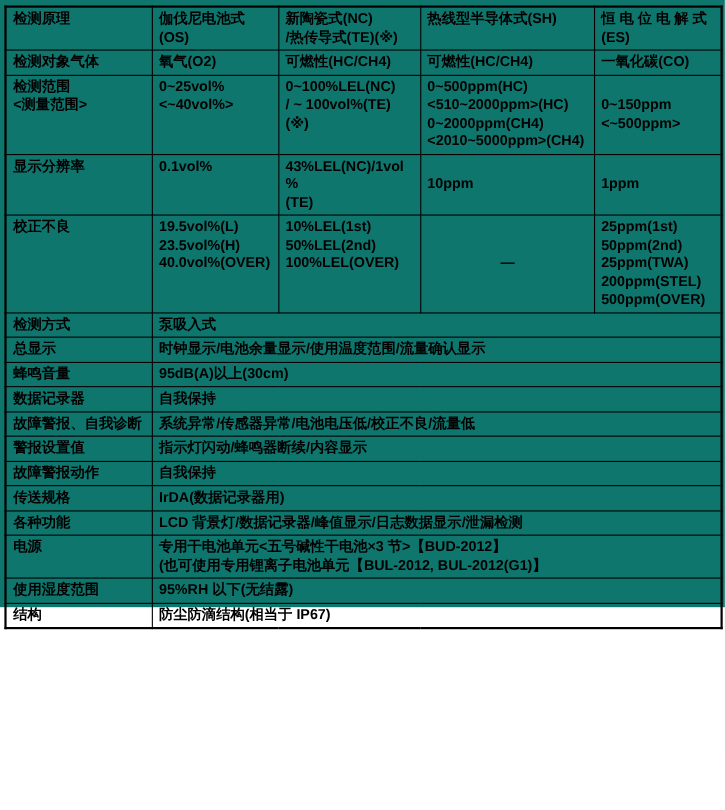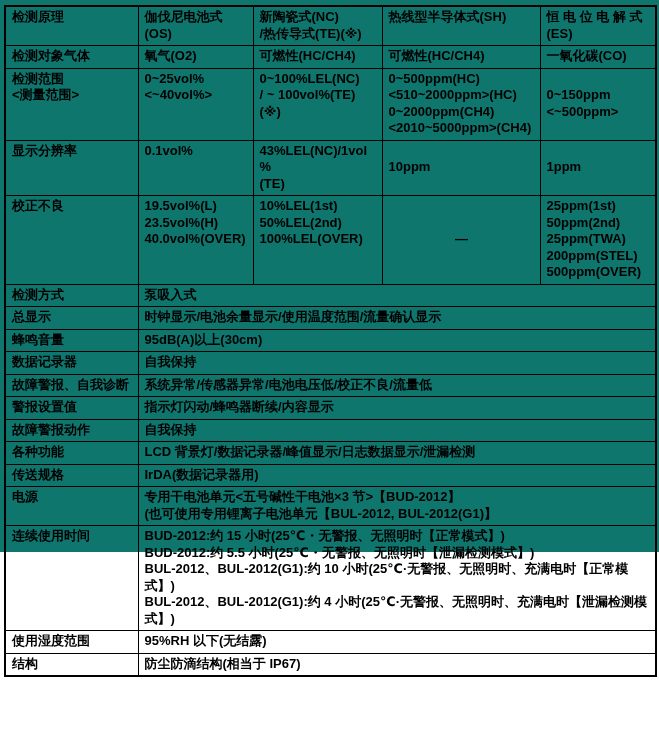--- a/index.html
+++ b/index.html
@@ -131,38 +131,31 @@
         </tr>
         <tr>
           <td>警报设置值</td>
           <td colspan="4">指示灯闪动/蜂鸣器断续/内容显示</td>
         </tr>
         <tr>
           <td>故障警报动作</td>
           <td colspan="4">自我保持</td>
         </tr>
         <tr>
+          <td>传送规格</td>
+          <td colspan="4">IrDA(数据记录器用)</td>
+        </tr>
+        <tr>
           <td>各种功能</td>
           <td colspan="4">LCD 背景灯/数据记录器/峰值显示/日志数据显示/泄漏检测</td>
-        </tr>
-        <tr>
-          <td>传送规格</td>
-          <td colspan="4">IrDA(数据记录器用)</td>
         </tr>
         <tr>
           <td>电源</td>
           <td colspan="4">专用干电池单元&lt;五号碱性干电池×3 节&gt;【BUD-2012】
 (也可使用专用锂离子电池单元【BUL-2012, BUL-2012(G1)】</td>
-        </tr>
-        <tr>
-          <td>连续使用时间</td>
-          <td colspan="4">BUD-2012:约 15 小时(25℃・无警报、无照明时【正常模式】)
-BUD-2012:约 5.5 小时(25℃・无警报、无照明时【泄漏检测模式】)
-BUL-2012、BUL-2012(G1):约 10 小时(25℃·无警报、无照明时、充满电时【正常模式】)
-BUL-2012、BUL-2012(G1):约 4 小时(25℃·无警报、无照明时、充满电时【泄漏检测模式】)</td>
         </tr>
         <tr>
           <td>使用湿度范围</td>
           <td colspan="4">95%RH 以下(无结露)</td>
         </tr>
         <tr>
           <td>结构</td>
           <td colspan="4">防尘防滴结构(相当于 IP67)</td>
         </tr>
       </tbody>

